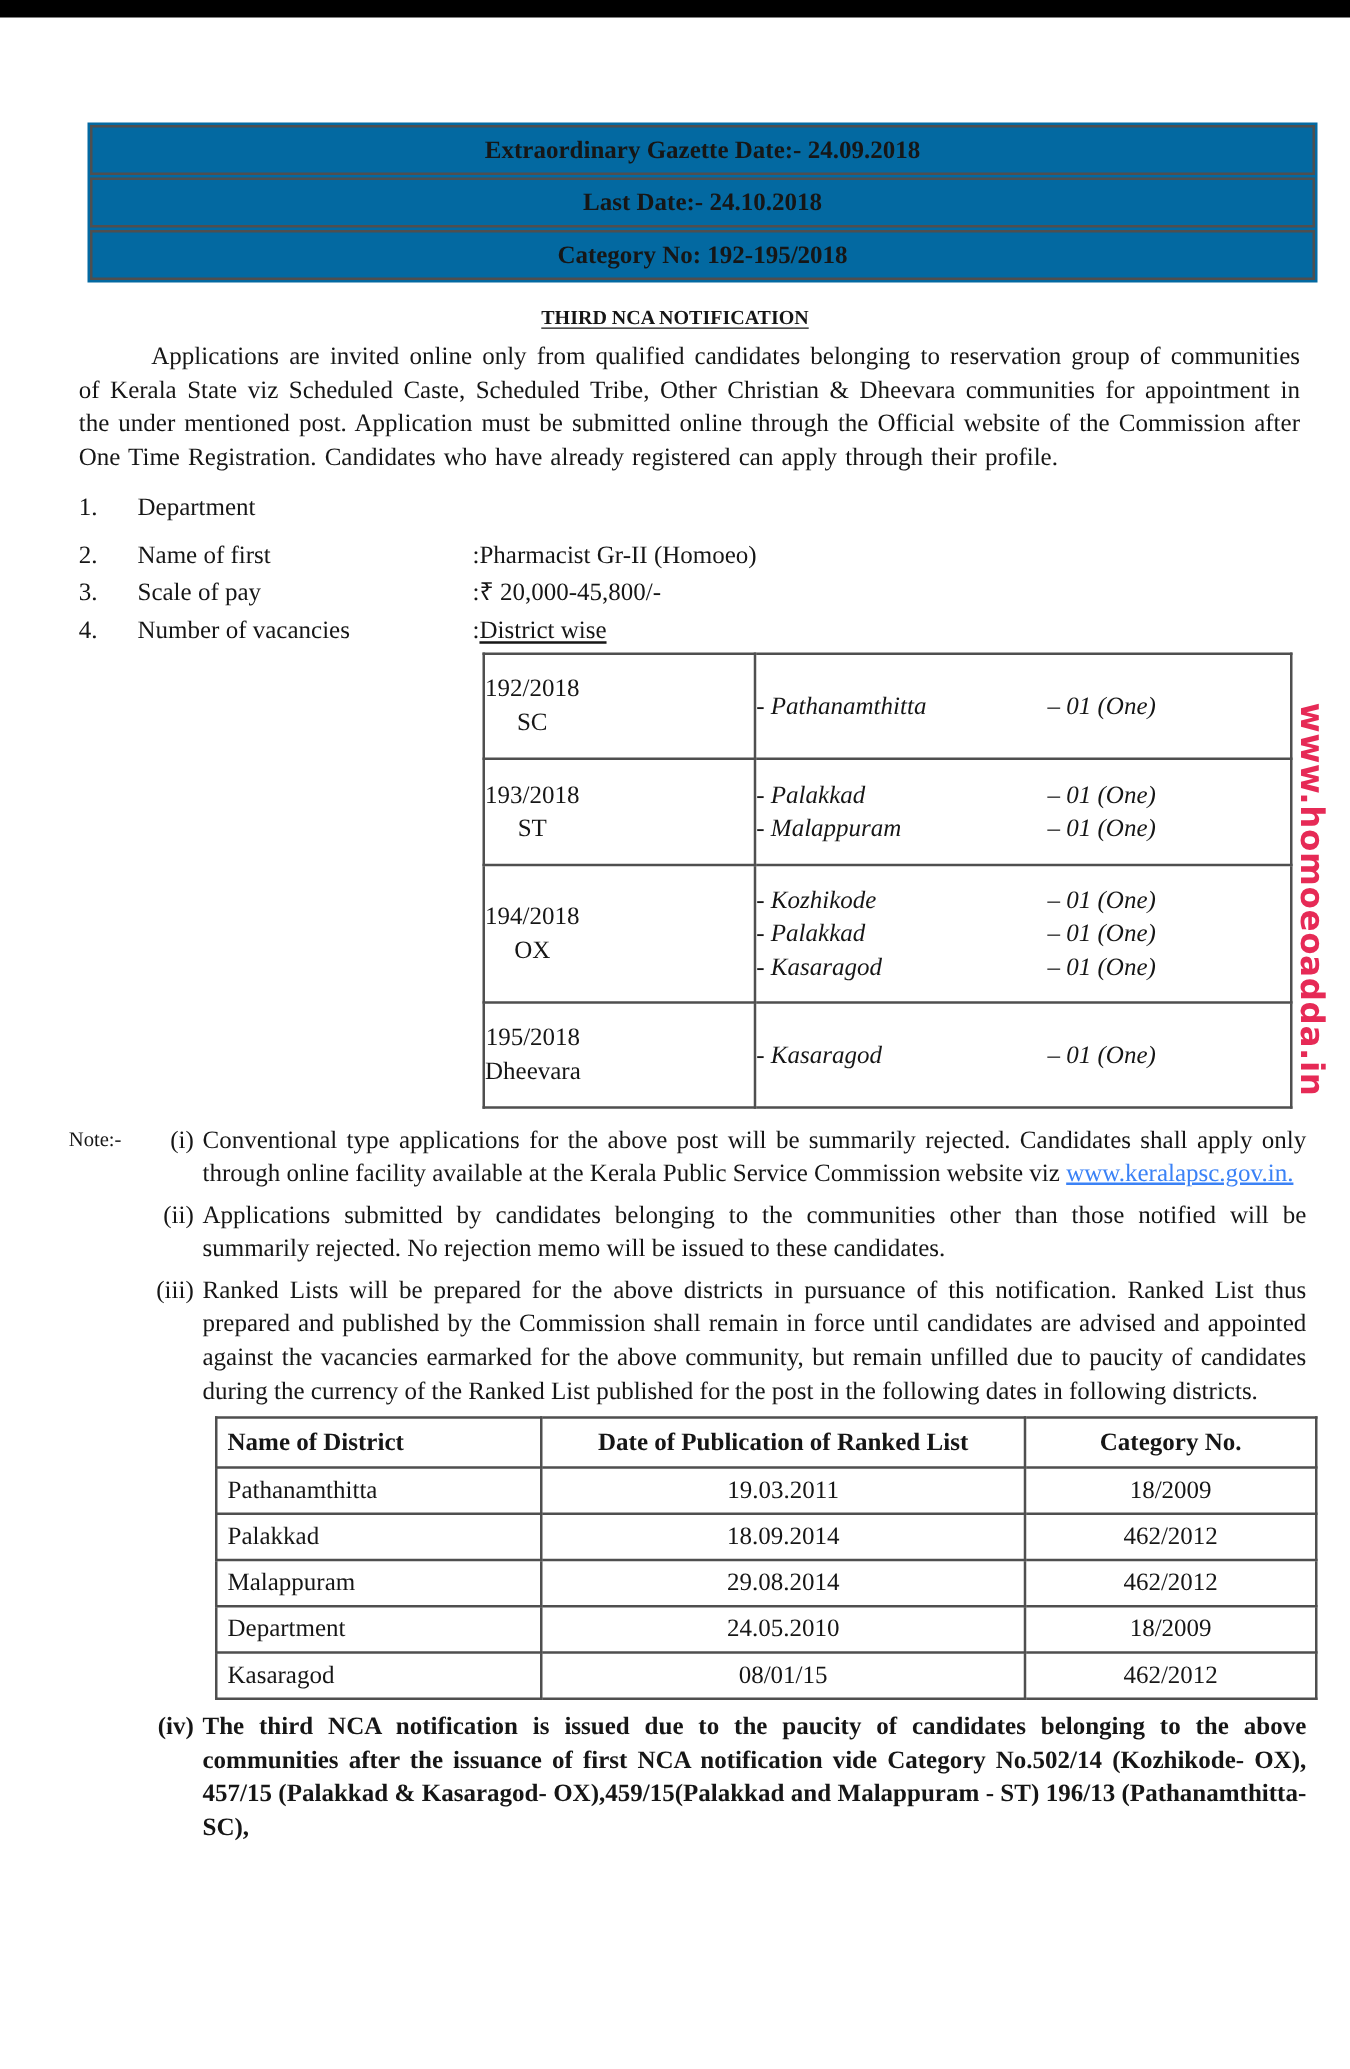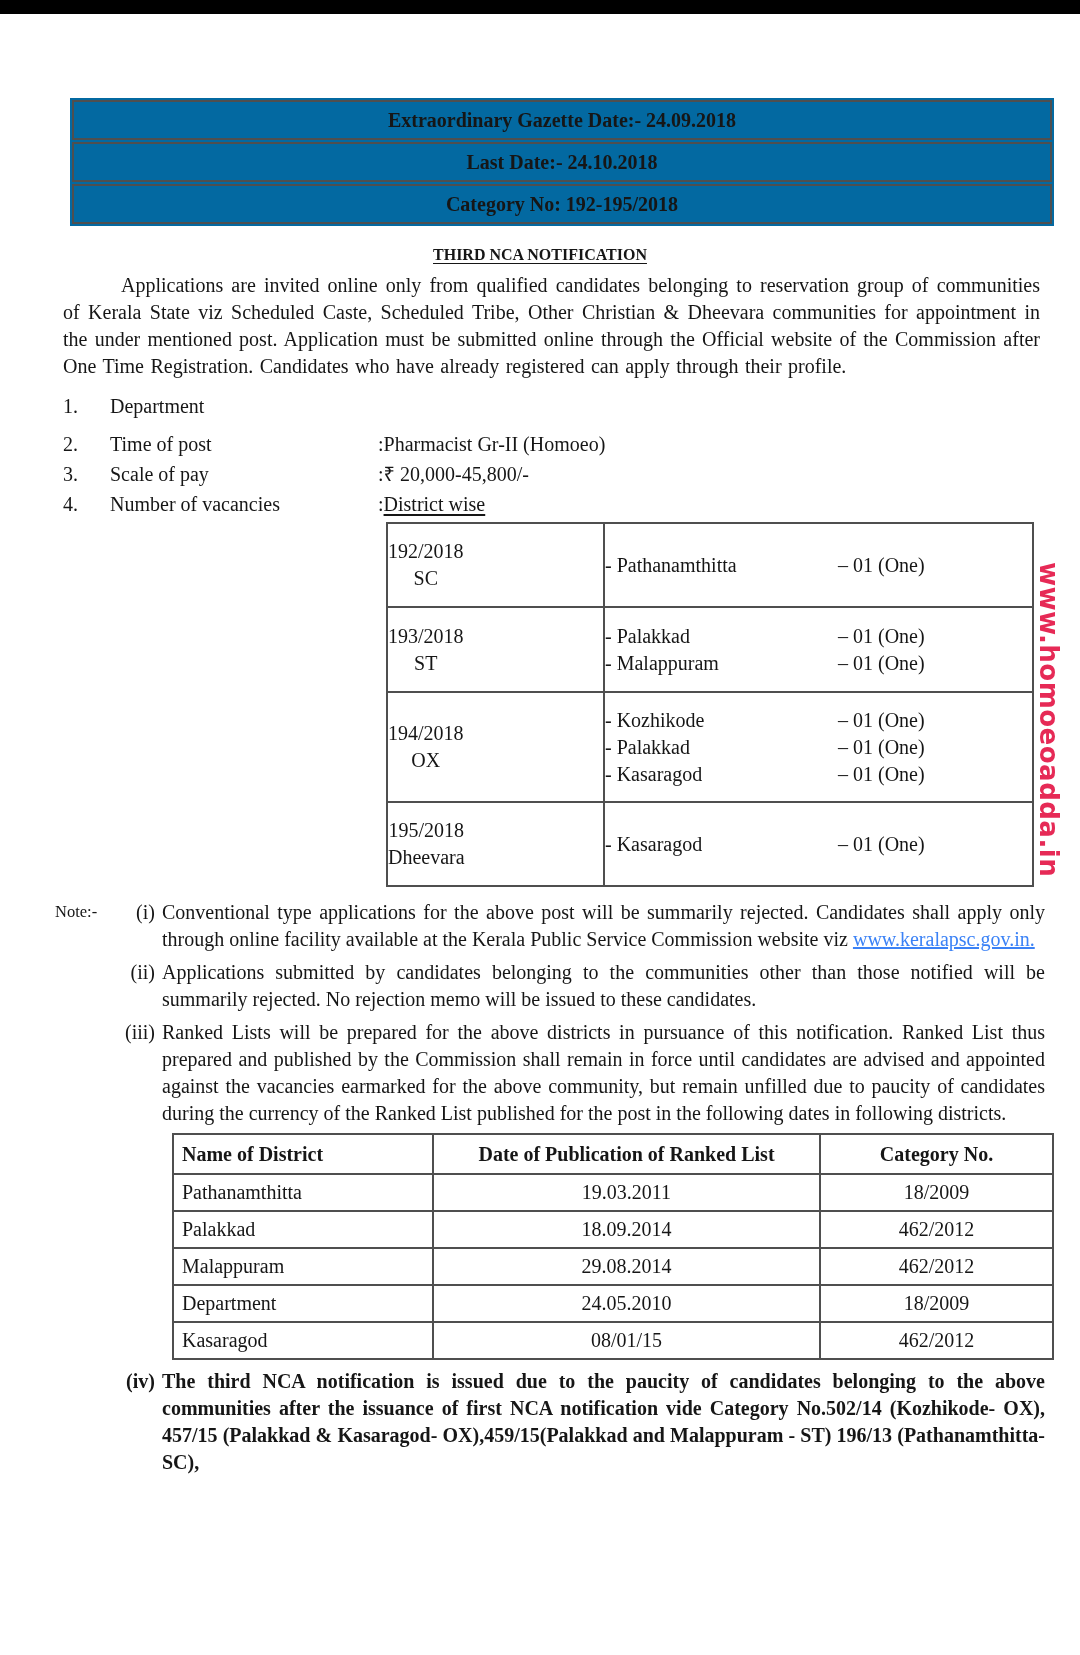--- a/index.html
+++ b/index.html
@@ -39,21 +39,21 @@
   .uline{text-decoration:underline;text-underline-offset:3px;}
 
   
   table.vtable{border-collapse:collapse;table-layout:fixed;
     margin:4px 0 0 386px;width:646px;}
   table.vtable td{border:2px solid #4f4f4f;vertical-align:middle;
     font-size:20px;padding:0;}
   td.vcol1{padding-left:4px;text-align:left;}
   .blk{display:inline-block;text-align:center;line-height:27px;}
   td.vcol2{padding-left:5px;}
-  .dline{display:flex;line-height:27px;}
+  .dline{display:flex;line-height:27px;font-style:italic;}
   .dname{width:233px;flex:none;}
   tr.vr1 td{height:82px;} tr.vr2 td{height:83px;}
   tr.vr3 td{height:108px;} tr.vr4 td{height:82px;}
 
   
   .watermark{position:absolute;left:1064px;top:562px;
     transform-origin:0 0;transform:rotate(90deg);
     font-family:"DejaVu Sans", sans-serif;font-weight:bold;
     font-size:26px;letter-spacing:.5px;color:#e62a56;white-space:nowrap;}
 
@@ -99,21 +99,21 @@
 
   <p class="intro">Applications are invited online only from qualified candidates belonging to reservation group of communities of Kerala State viz Scheduled Caste, Scheduled Tribe, Other Christian &amp; Dheevara communities for appointment in the under mentioned post. Application must be submitted online through the Official website of the Commission after One Time Registration. Candidates who have already registered can apply through their profile.</p>
 
   <div class="details">
     <div class="detail-row first">
       <span>1.</span>
       <span>Department</span>
     </div>
     <div class="detail-row">
       <span>2.</span>
-      <span>Time of post</span>
+      <span>Name of first</span>
       <span>:Pharmacist Gr-II (Homoeo)</span>
     </div>
     <div class="detail-row">
       <span>3.</span>
       <span>Scale of pay</span>
       <span>:₹ 20,000-45,800/-</span>
     </div>
     <div class="detail-row">
       <span>4.</span>
       <span>Number of vacancies</span>

